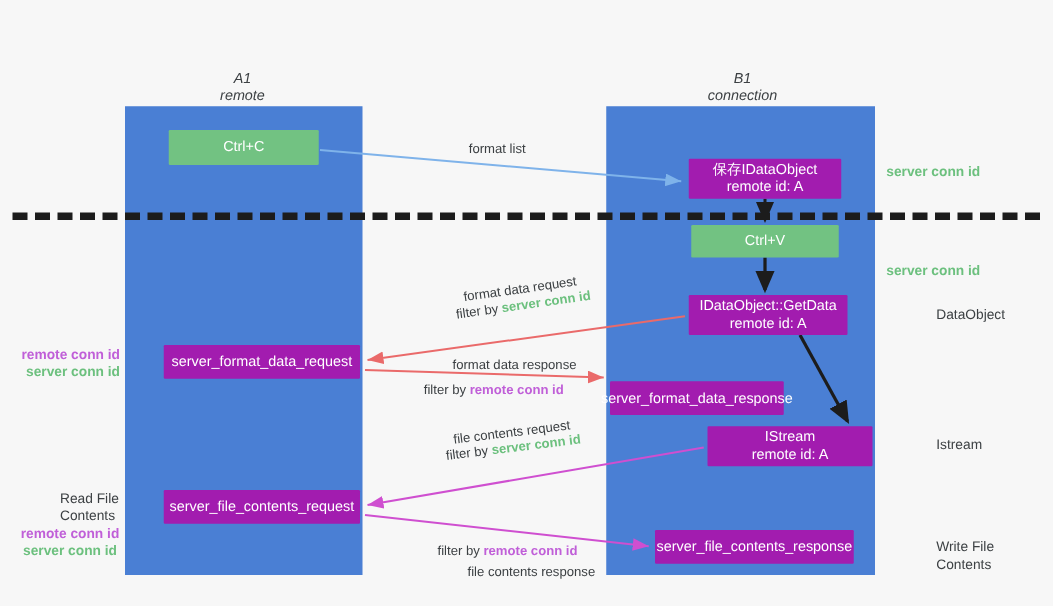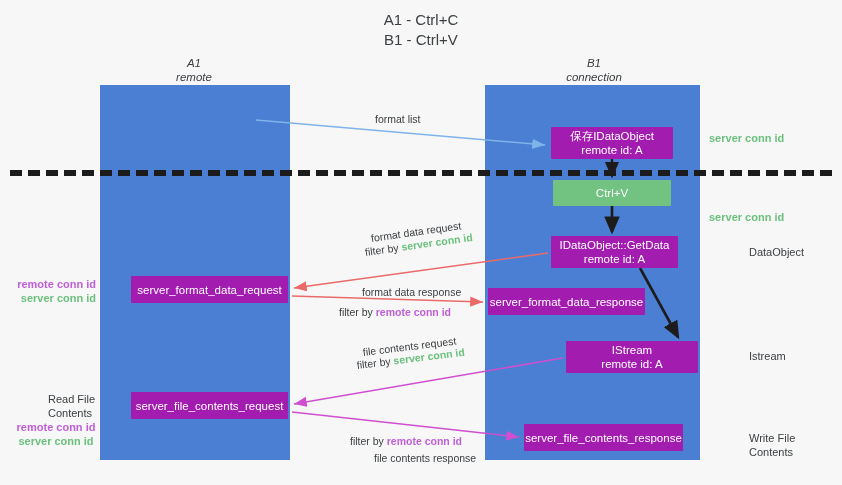--- a/index.html
+++ b/index.html
@@ -44,21 +44,21 @@
     border-radius:1px;
   }
   .green{background:#72c282;}
   .orange{background:#a21caf;}
 
   #n-ctrlc{left:135px;top:104px;width:120px;height:28px;}
   #n-save-ido{left:551px;top:127px;width:122px;height:32px;}
   #n-ctrlv{left:553px;top:180px;width:118px;height:26px;}
   #n-getdata{left:551px;top:236px;width:127px;height:32px;}
   #n-fmt-req{left:131px;top:276px;width:157px;height:27px;}
-  #n-fmt-res{left:488px;top:288px;width:157px;height:27px;}
+  #n-fmt-res{left:488px;top:305px;width:139px;height:27px;}
   #n-istream{left:566px;top:341px;width:132px;height:32px;}
   #n-file-req{left:131px;top:392px;width:157px;height:27px;}
   #n-file-res{left:524px;top:424px;width:159px;height:27px;}
 
   
   .side{position:absolute;font-size:11px;line-height:14px;}
   .plain{color:#3c4043;padding-left:40px;}
   .green-t{color:#6cc07e;font-weight:bold;}
   .purple-t{color:#c05fd8;font-weight:bold;}
 
@@ -86,24 +86,20 @@
   #l-fcres{left:374px;top:409px;margin-top:42px;}
   #l-fcres2{left:350px;top:434px;}
 
   svg.overlay{position:absolute;left:0;top:0;width:842px;height:485px;pointer-events:none;}
 </style>
 </head>
 <body>
 
 <div id="stage">
 
-  <div class="title">
-    <div>A1 - Ctrl+C</div>
-    <div>B1 - Ctrl+V</div>
-  </div>
 
   <div class="lane-head" id="head-a1">
     <div>A1</div>
     <div>remote</div>
   </div>
   <div class="lane-head" id="head-b1">
     <div>B1</div>
     <div>connection</div>
   </div>
 
@@ -138,20 +134,23 @@
 
     <line x1="640" y1="268" x2="678" y2="337" stroke="#1c1c1c" stroke-width="2.6" marker-end="url(#ah-dark)"></line>
 
     <line x1="563" y1="358" x2="294" y2="404" stroke="#cf4fd0" stroke-width="1.6" marker-end="url(#ah-mag)"></line>
 
     <line x1="292" y1="412" x2="519" y2="437" stroke="#cf4fd0" stroke-width="1.6" marker-end="url(#ah-mag)"></line>
   </svg>
 
   <div class="dashed-line"></div>
 
+  <div class="node green" id="n-ctrlc">
+    <span>Ctrl+C</span>
+  </div>
 
   <div class="node orange" id="n-save-ido">
     <span>保存IDataObject</span>
     <span>remote id: A</span>
   </div>
 
   <div class="node green" id="n-ctrlv">
     <span>Ctrl+V</span>
   </div>
 

